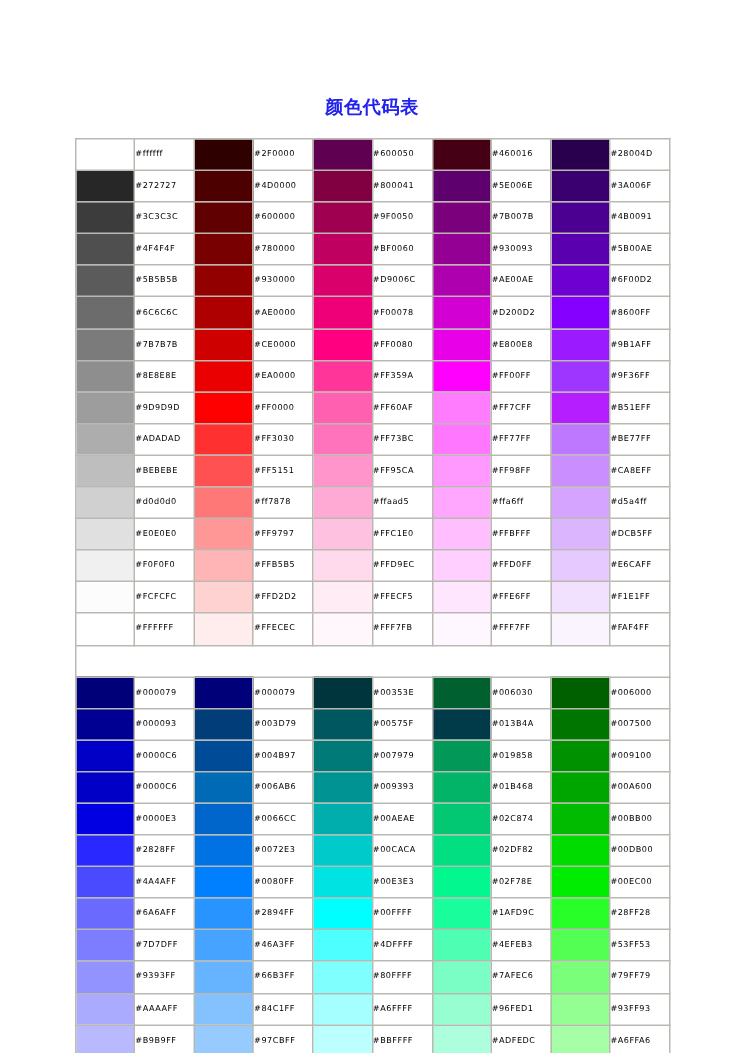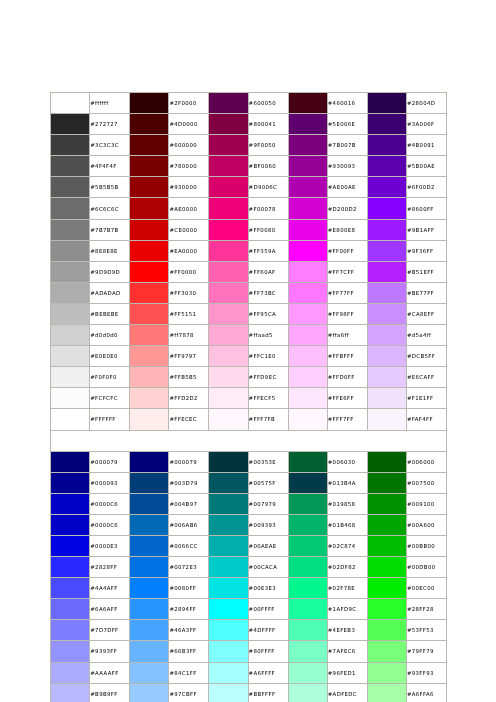--- a/index.html
+++ b/index.html
@@ -72,20 +72,21 @@
     height: 4px;
     border: none;
     background: #ffffff;
   }
 </style>
 </head>
 <body>
 
 <div class="page">
 
+  <div class="page-title">颜色代码表</div>
 
   <div class="color-table-wrap">
     <table class="color-table">
       <tbody id="table-body">
           <tr>
             <td class="swatch" style="background: rgb(255, 255, 255);"></td>
             <td class="hexcell">#ffffff</td>
             <td class="swatch" style="background: rgb(47, 0, 0);"></td>
             <td class="hexcell">#2F0000</td>
             <td class="swatch" style="background: rgb(96, 0, 80);"></td>

